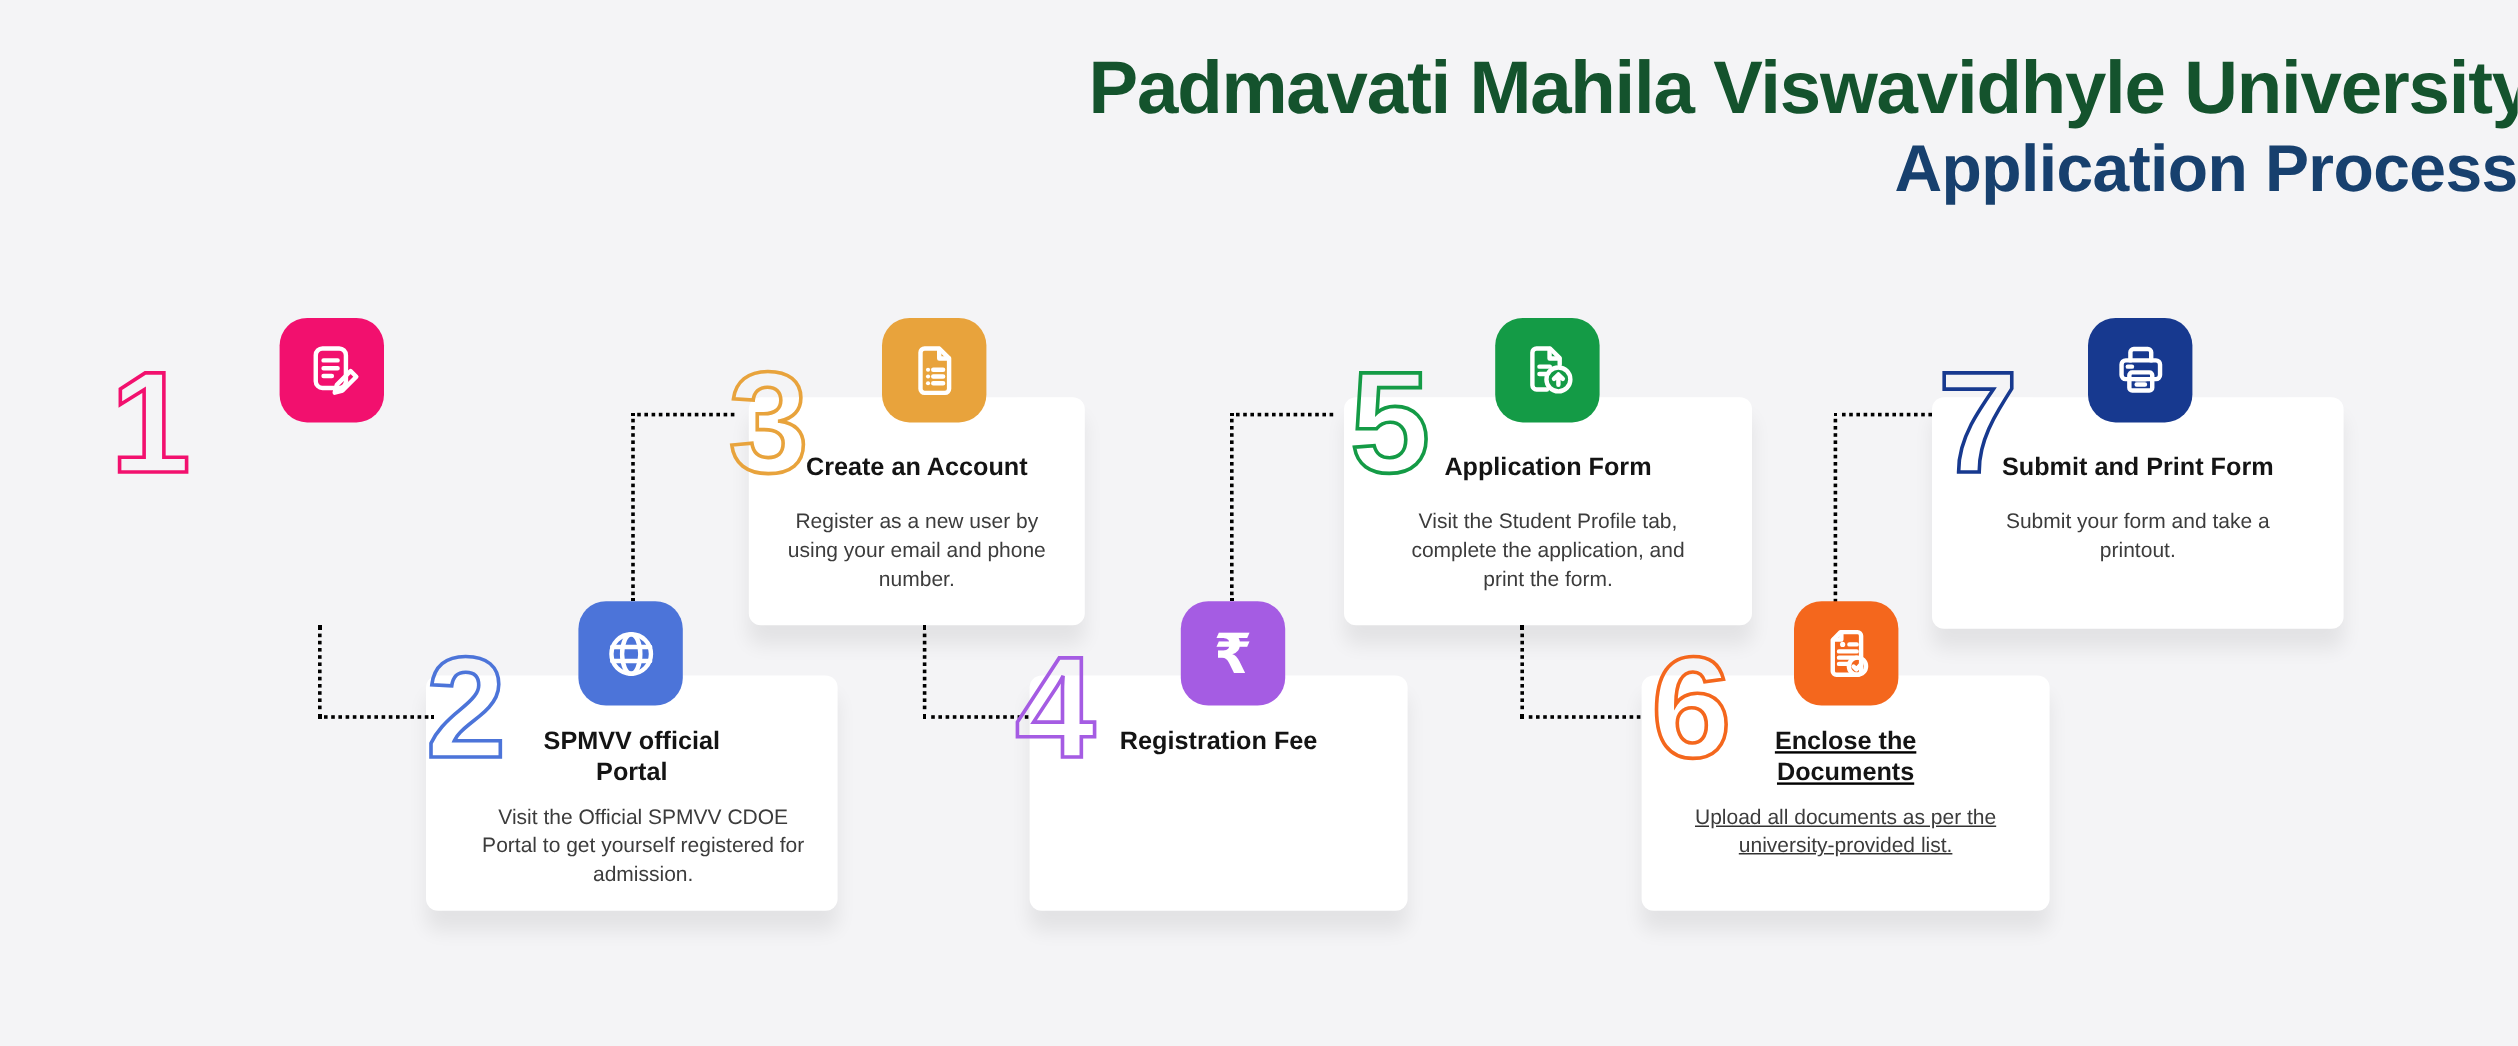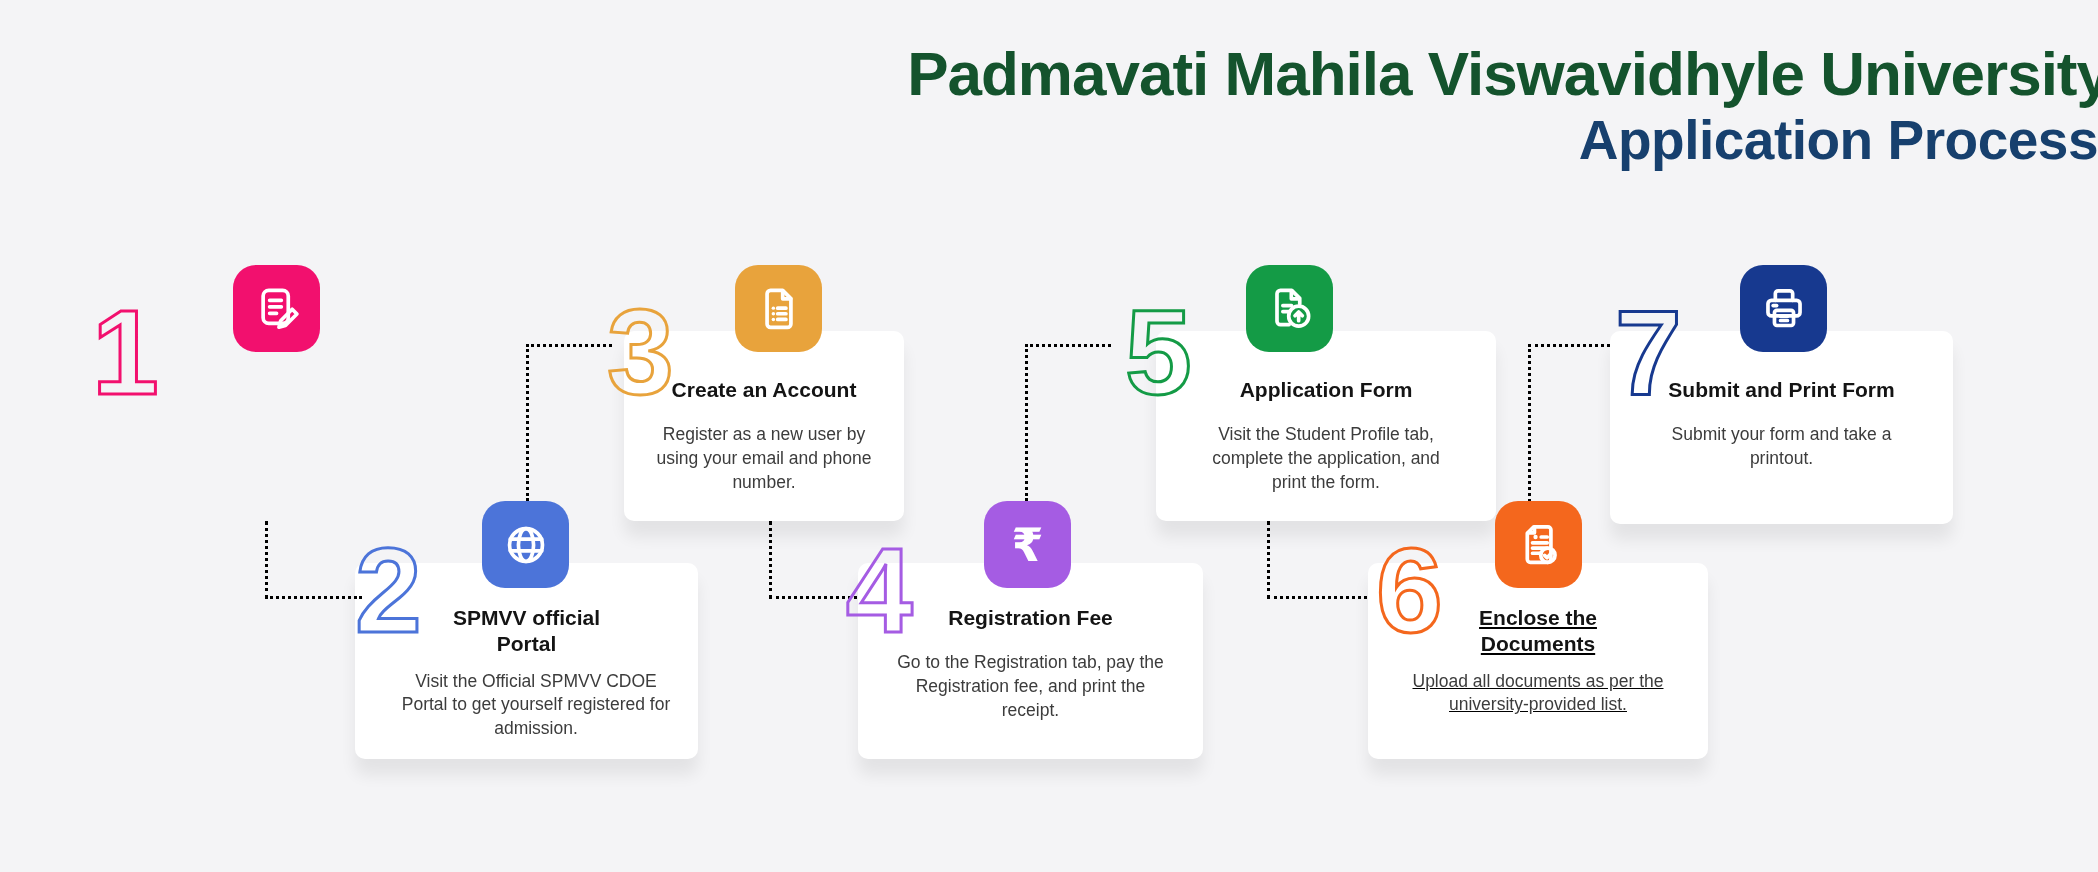--- a/index.html
+++ b/index.html
@@ -40,24 +40,24 @@
     margin:0 auto 20px;
     font-size:21px; font-weight:700; color:#141414;
     line-height:1.25;
   }
   .card p{
     margin:0 auto;
     font-size:17.5px; color:#3c3c3c; line-height:1.36;
   }
   .card1{left:103px;  top:331px; width:345px; height:190px; padding-top:46px;}
   .card3{left:624px;  top:331px; width:280px; height:190px; padding-top:46px;}
-  .card5{left:1120px; top:331px; width:340px; height:190px; padding-top:46px;margin-left:36px;}
+  .card5{left:1120px; top:331px; width:340px; height:190px; padding-top:46px;}
   .card7{left:1610px; top:331px; width:343px; height:193px; padding-top:46px;}
   .card2{left:355px;  top:563px; width:343px; height:196px; padding-top:42px;}
-  .card4{left:858px;  top:563px; width:345px; height:196px; padding-top:42px;}
+  .card4{left:858px;  top:563px; width:315px; height:196px; padding-top:42px;}
   .card6{left:1368px; top:563px; width:340px; height:196px; padding-top:42px;text-decoration:underline;}
 
   .card1 p{max-width:252px;}
   .card2 p{max-width:274px;margin-left:44px;}
   .card3 p{max-width:228px;}
   .card4 p{max-width:272px;}
   .card5 p{max-width:266px;}
   .card6 p{max-width:262px;}
   .card7 p{max-width:242px;}
   .card2 h3{max-width:185px;}
@@ -209,21 +209,20 @@
   <div class="card card2">
     <h3>SPMVV official Portal</h3>
     <p>Visit the Official SPMVV CDOE Portal to get yourself registered for admission.</p>
   </div>
   <div class="card card3">
     <h3>Create an Account</h3>
     <p>Register as a new user by using your email and phone number.</p>
   </div>
   <div class="card card4">
     <h3>Registration Fee</h3>
-    <p>Go to the Registration tab, pay the Registration fee, and print the receipt.</p>
   </div>
   <div class="card card5">
     <h3>Application Form</h3>
     <p>Visit the Student Profile tab, complete the application, and print the form.</p>
   </div>
   <div class="card card6">
     <h3>Enclose the Documents</h3>
     <p>Upload all documents as per the university-provided list.</p>
   </div>
   <div class="card card7">

